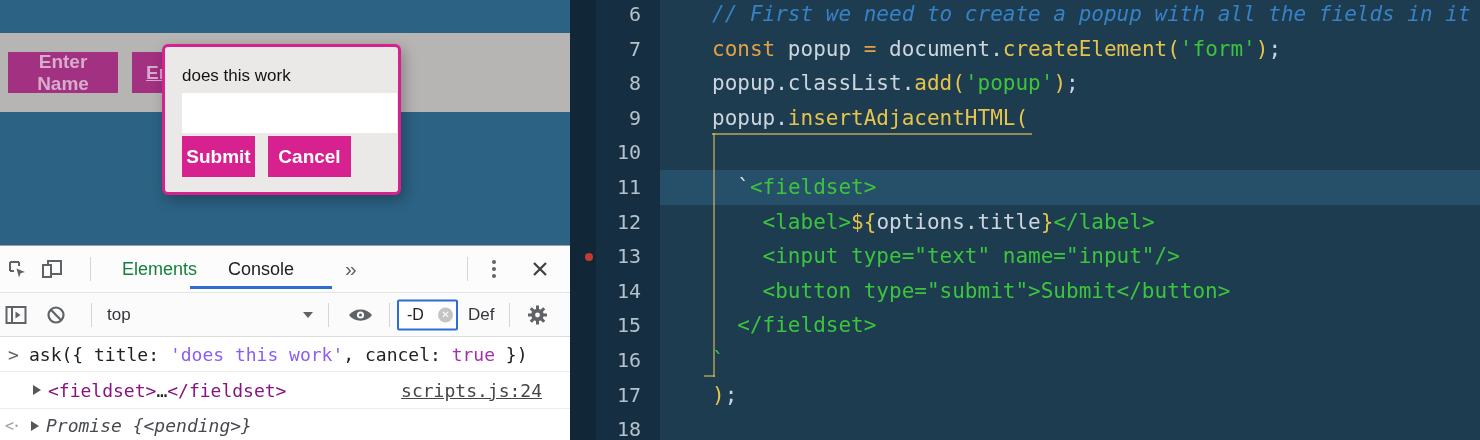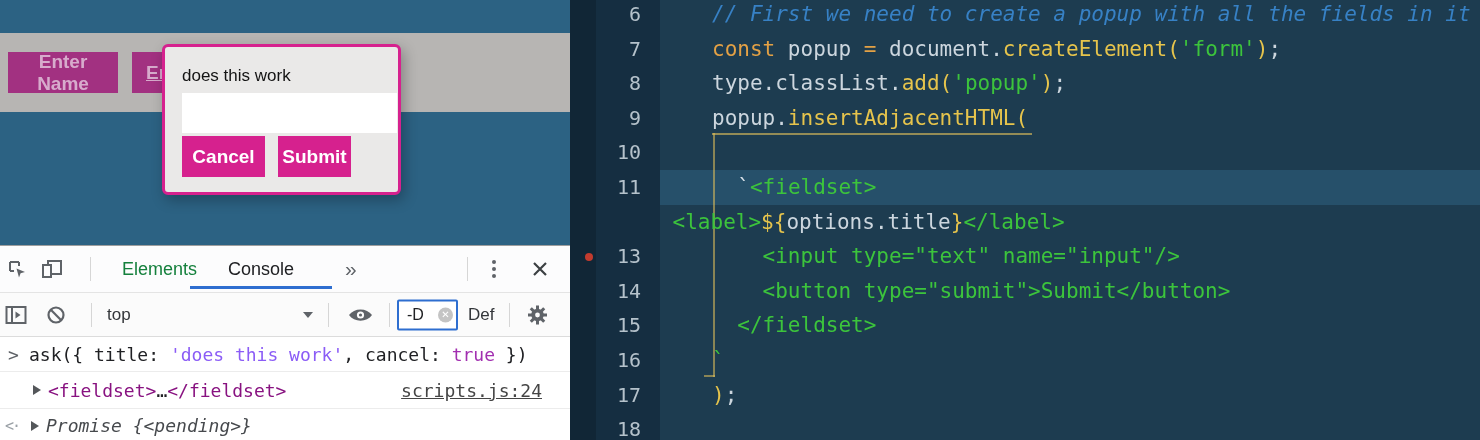--- a/index.html
+++ b/index.html
@@ -103,22 +103,22 @@
 
   <div class="browser">
     <div class="graybar"></div>
     <button class="page-btn b1">Enter Name</button>
     <button class="page-btn b2">Er</button>
 
     <div class="popup">
       <div class="popup-title">does this work</div>
       <input class="popup-input" type="text" value="" style="">
       <div class="popup-btns">
+        <button class="popup-btn submit">Submit</button>
         <button class="popup-btn cancel">Cancel</button>
-        <button class="popup-btn submit">Submit</button>
       </div>
     </div>
 
     <div class="devtools">
       <div class="tabbar">
         <span class="vc" style="left:6px">
           <svg class="icon" width="22" height="22" viewBox="0 0 22 22">
             <path d="M4 4 h9 M4 4 v9 M4 13 h4 M13 4 v4" stroke="#5f6368" stroke-width="2" fill="none"></path>
             <path d="M10.5 10.5 L19 14 L14.6 15.3 L13 19.5 Z" fill="#5f6368"></path>
           </svg>
@@ -227,34 +227,35 @@
         <div class="eline">
           <div class="enum"><span>6</span></div>
           <div class="ecode"><span class="tk-cmt">// First we need to create a popup with all the fields in it</span></div>
         </div>
         <div class="eline">
           <div class="enum"><span>7</span></div>
           <div class="ecode"><span class="tk-kw">const</span><span class="tk-txt"> popup </span><span class="tk-kw">=</span><span class="tk-txt"> document.</span><span class="tk-fn">createElement</span><span class="tk-pa">(</span><span class="tk-str">'form'</span><span class="tk-pa">)</span><span class="tk-txt">;</span></div>
         </div>
         <div class="eline">
           <div class="enum"><span>8</span></div>
-          <div class="ecode"><span class="tk-txt">type.classList.</span><span class="tk-fn">add</span><span class="tk-pa">(</span><span class="tk-str">'popup'</span><span class="tk-pa">)</span><span class="tk-txt">;</span></div>
+          <div class="ecode"><span class="tk-txt">popup.classList.</span><span class="tk-fn">add</span><span class="tk-pa">(</span><span class="tk-str">'popup'</span><span class="tk-pa">)</span><span class="tk-txt">;</span></div>
         </div>
         <div class="eline">
           <div class="enum"><span>9</span></div>
           <div class="ecode"><span class="tk-txt">popup.</span><span class="tk-fn">insertAdjacentHTML</span><span class="tk-pa">(</span></div>
         </div>
         <div class="eline">
           <div class="enum"><span>10</span></div>
         </div>
         <div class="eline">
           <div class="enum"><span>11</span></div>
           <div class="ecode"><span class="tk-txt">  </span><span class="tk-tpl">`</span><span class="tk-tag">&lt;fieldset&gt;</span></div>
         </div>
         <div class="eline">
+          <div class="enum"><span>12</span></div>
           <div class="ecode"><span class="tk-txt">    </span><span class="tk-tag">&lt;label&gt;</span><span class="tk-pa">${</span><span class="tk-txt">options.title</span><span class="tk-pa">}</span><span class="tk-tag">&lt;/label&gt;</span></div>
         </div>
         <div class="eline">
           <div class="enum"><span class="bp"></span><span>13</span></div>
           <div class="ecode"><span class="tk-txt">    </span><span class="tk-tag">&lt;input type="text" name="input"/&gt;</span></div>
         </div>
         <div class="eline">
           <div class="enum"><span>14</span></div>
           <div class="ecode"><span class="tk-txt">    </span><span class="tk-tag">&lt;button type="submit"&gt;Submit&lt;/button&gt;</span></div>
         </div>

